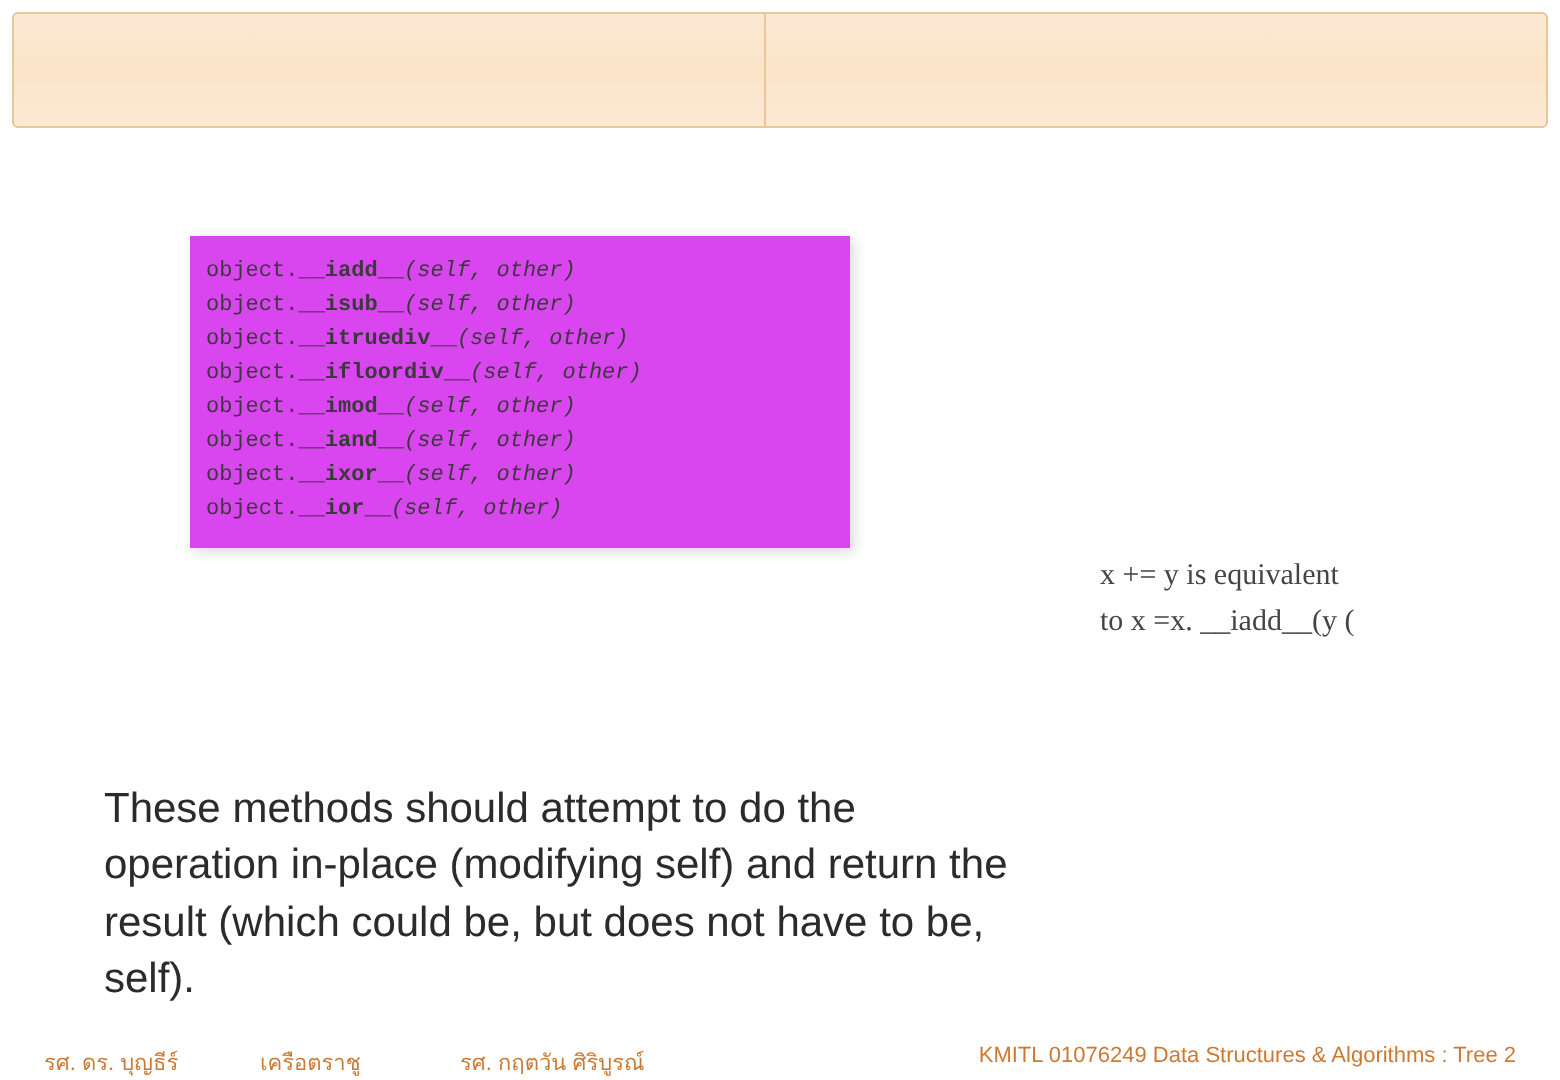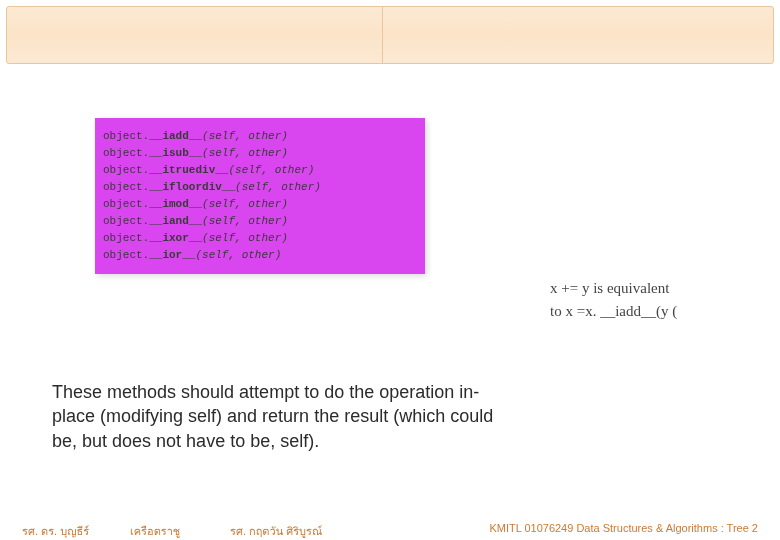--- a/index.html
+++ b/index.html
@@ -61,23 +61,23 @@
       width: 200px;
       font-family: Liberation Serif, serif;
       font-size: 15px;
       line-height: 1.5;
       color: #444;
       margin-top: 32px;
     }
     .body-text {
       position: absolute;
       left: 32px;
-      top: 280px;
+      top: 291px;
       width: 460px;
-      font-size: 18px;
+      font-size: 21px;
       line-height: 1.35;
       color: #2b2b2b;
     }
     .footer {
       position: absolute;
       bottom: 18px;
       left: 0;
       right: 0;
       font-size: 11px;
       color: #cc7a33;

